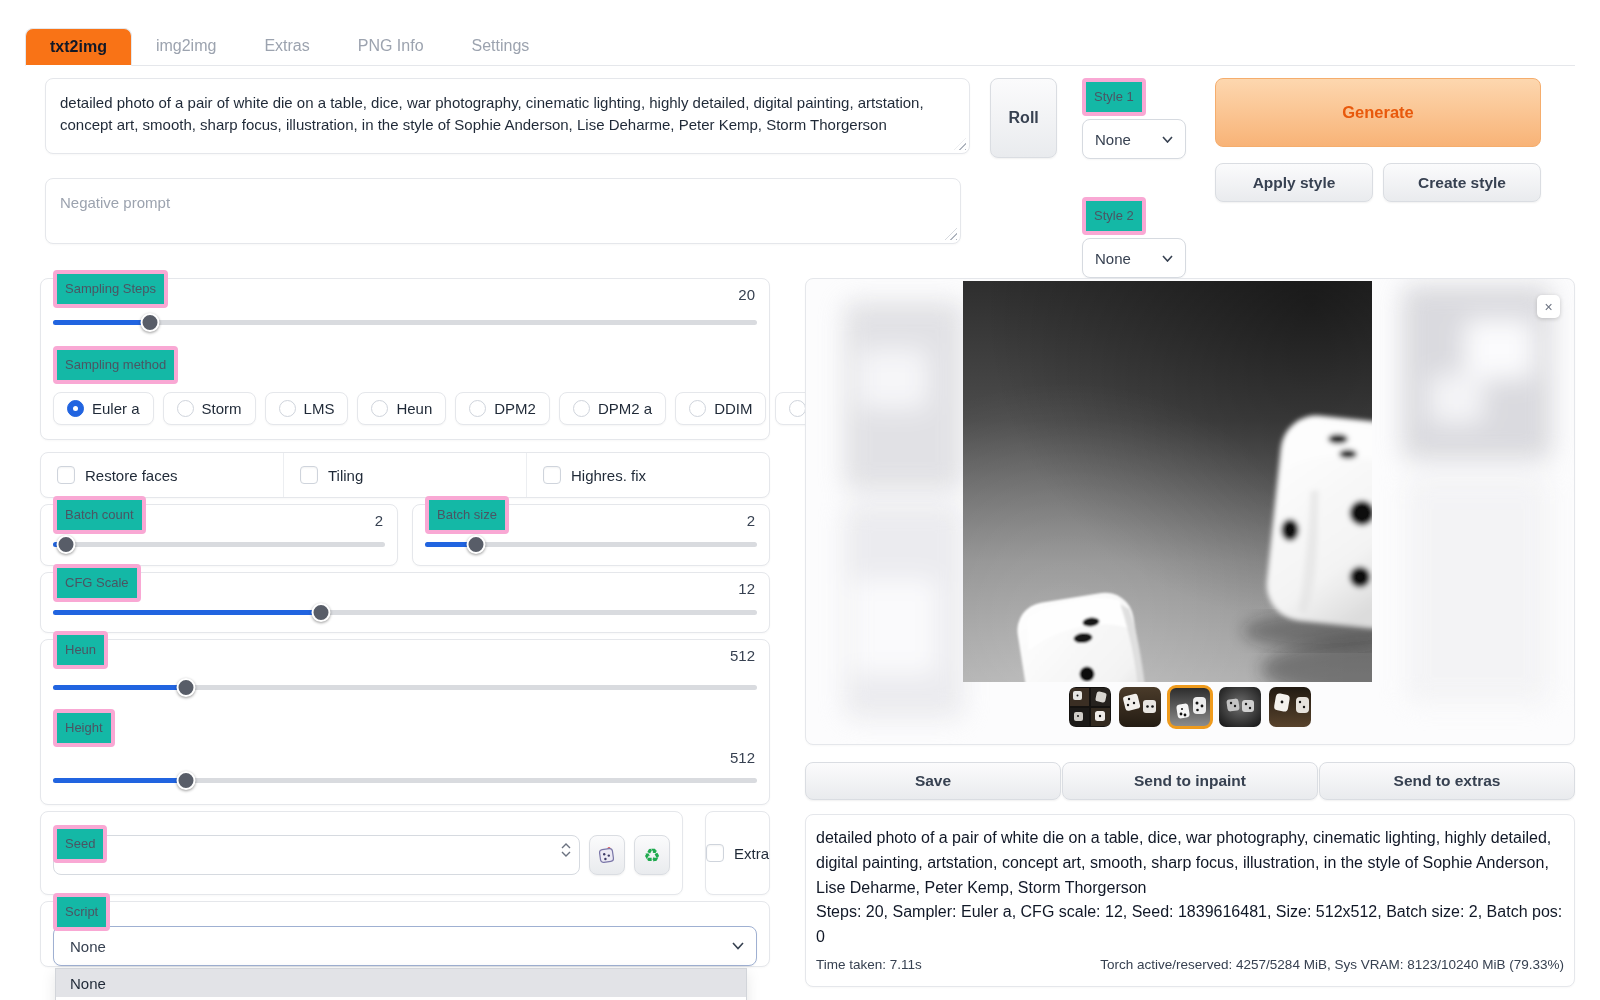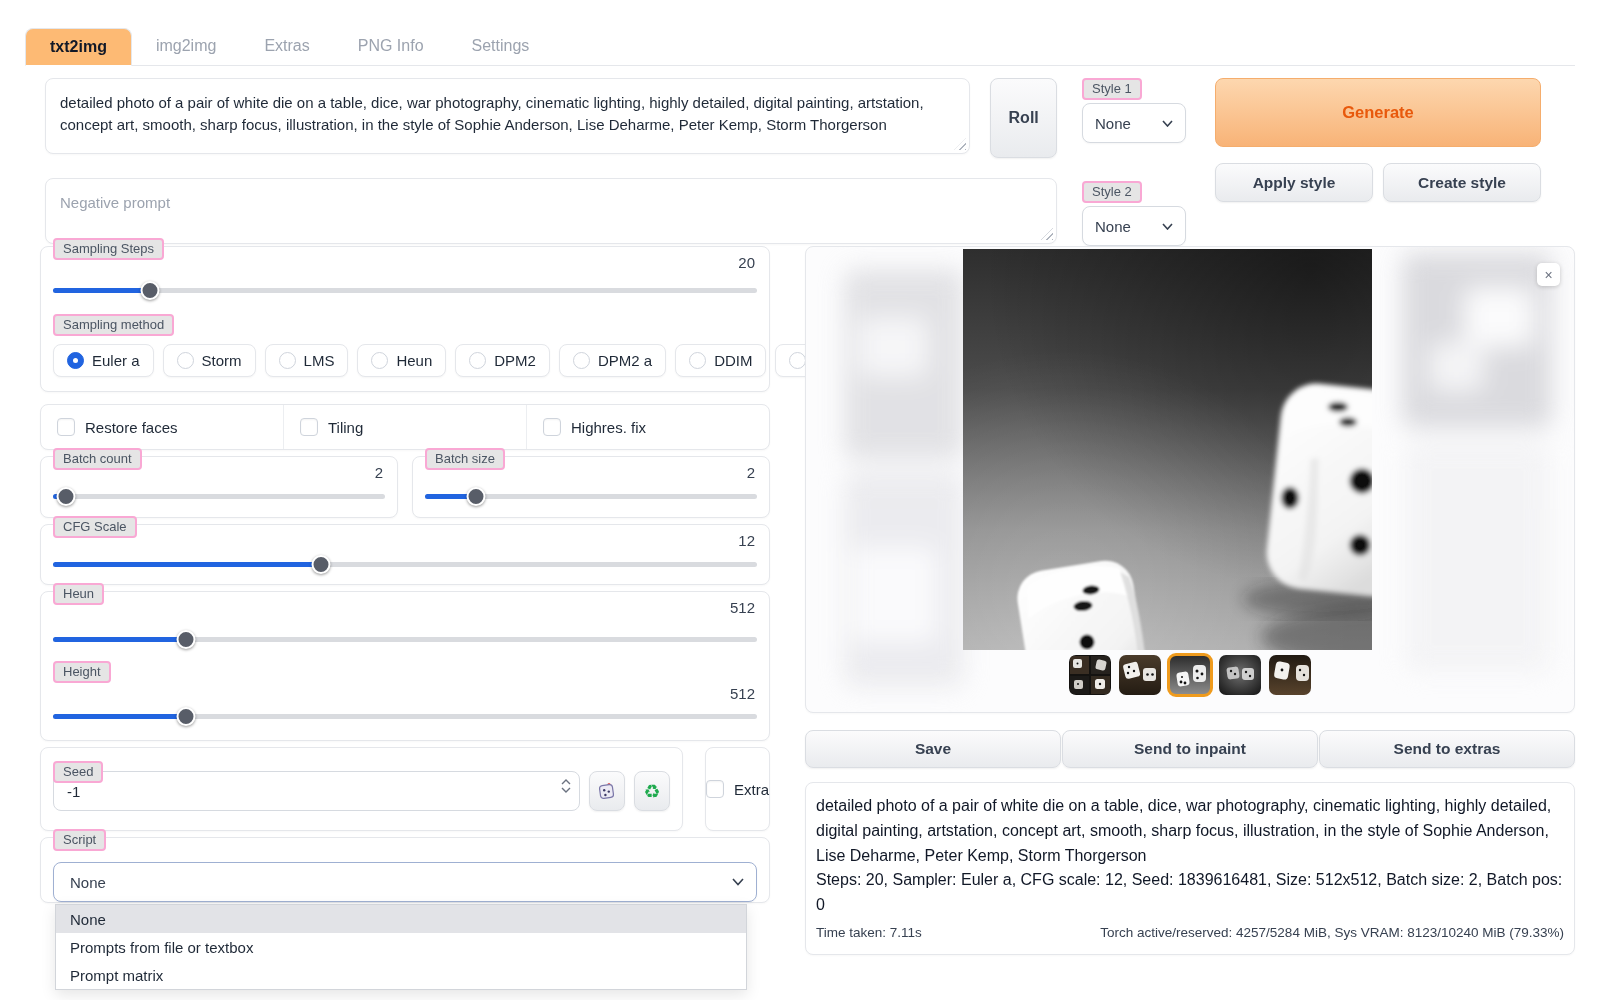--- a/index.html
+++ b/index.html
@@ -3,44 +3,44 @@
 <meta charset="utf-8">
 <style>
   * { box-sizing: border-box; margin:0; padding:0; }
   html,body { width:1600px; height:1000px; background:#fff; overflow:hidden;
     font-family:"Liberation Sans","DejaVu Sans",sans-serif; color:#1f2937; }
   .app { padding:28px 25px 0 25px; position:relative; }
 
   
   .tabbar { display:flex; border-bottom:1px solid #e5e7eb; padding-left:0; }
   .tab { padding:9px 24px; font-size:16px; color:#9ca3af; cursor:pointer; margin-bottom:-1px; }
-  .tab.active { background:#fdba74; border:1px solid #e5e7eb; border-bottom:1px solid #fff;
+  .tab.active { background:#f97316; border:1px solid #e5e7eb; border-bottom:1px solid #fff;
     border-radius:8px 8px 0 0; color:#111827; font-weight:700; }
 
   
   .toprow { display:flex; margin:12px 0 0 20px; }
   .col-prompts { width:1012px; }
   .prompt-line { display:flex; gap:20px; }
   .ta-wrap { position:relative; border:1px solid #e5e7eb; border-radius:8px; background:#fff;
     box-shadow:0 1px 2px rgba(0,0,0,.03); }
   .ta-wrap textarea { width:100%; height:100%; border:none; outline:none; resize:none;
     font-family:inherit; font-size:15px; color:#1f2937; padding:13px 14px; border-radius:8px; background:transparent; line-height:1.45;}
   .ta-wrap textarea::placeholder { color:#9ca3af; }
   .prompt-box { width:930px; height:76px; }
-  .neg-box { width:1012px; height:66px; margin-top:20px; }
+  .neg-box { width:916px; height:66px; margin-top:20px; }
   .resize-h { position:absolute; right:3px; bottom:3px; width:12px; height:12px;
     background:repeating-linear-gradient(315deg,#9ca3af 0 1px,transparent 1px 4px);
     clip-path:polygon(100% 0,100% 100%,0 100%); opacity:.8; }
   .btn { display:flex; align-items:center; justify-content:center; border:1px solid #dadde2;
     border-radius:8px; background:linear-gradient(180deg,#fbfbfc,#e9ebee); font-weight:600;
     font-size:15.5px; color:#374151; box-shadow:0 1px 2px rgba(0,0,0,.06); cursor:pointer; font-family:inherit; }
   .roll { width:67px; height:80px; font-size:16px; }
   .col-styles { width:104px; margin-left:25px; }
-  .legend { display:inline-block; background:#e5e5e5; border:2px solid #f9a8d4; border-radius:4px;
-    padding:1px 8px; font-size:13px; color:#4b5563; line-height:16px; white-space:nowrap; }
+  .legend { display:inline-block; background:#14b8a6; border:4px solid #f9a8d4; border-radius:4px;
+    padding:7px 8px; font-size:13px; color:#4b5563; line-height:16px; white-space:nowrap; }
   .select { display:flex; align-items:center; justify-content:space-between; border:1px solid #d6dae0;
     border-radius:8px; background:#fff; height:40px; padding:0 12px; font-size:15px; color:#374151;
     box-shadow:0 1px 2px rgba(0,0,0,.04); cursor:pointer; }
   .style-block2 { margin-top:38px; }
   .col-generate { width:326px; margin-left:29px; }
   .generate { width:100%; height:69px; border:1px solid #f5ad6d; border-radius:8px;
     background:linear-gradient(180deg,#fdd7af,#f8b377); color:#e8590c; font-weight:700;
     font-size:16.5px; display:flex; align-items:center; justify-content:center; cursor:pointer; font-family:inherit;}
   .style-btns { display:flex; gap:10px; margin-top:16px; }
   .style-btns .btn { flex:1; height:39px; }

